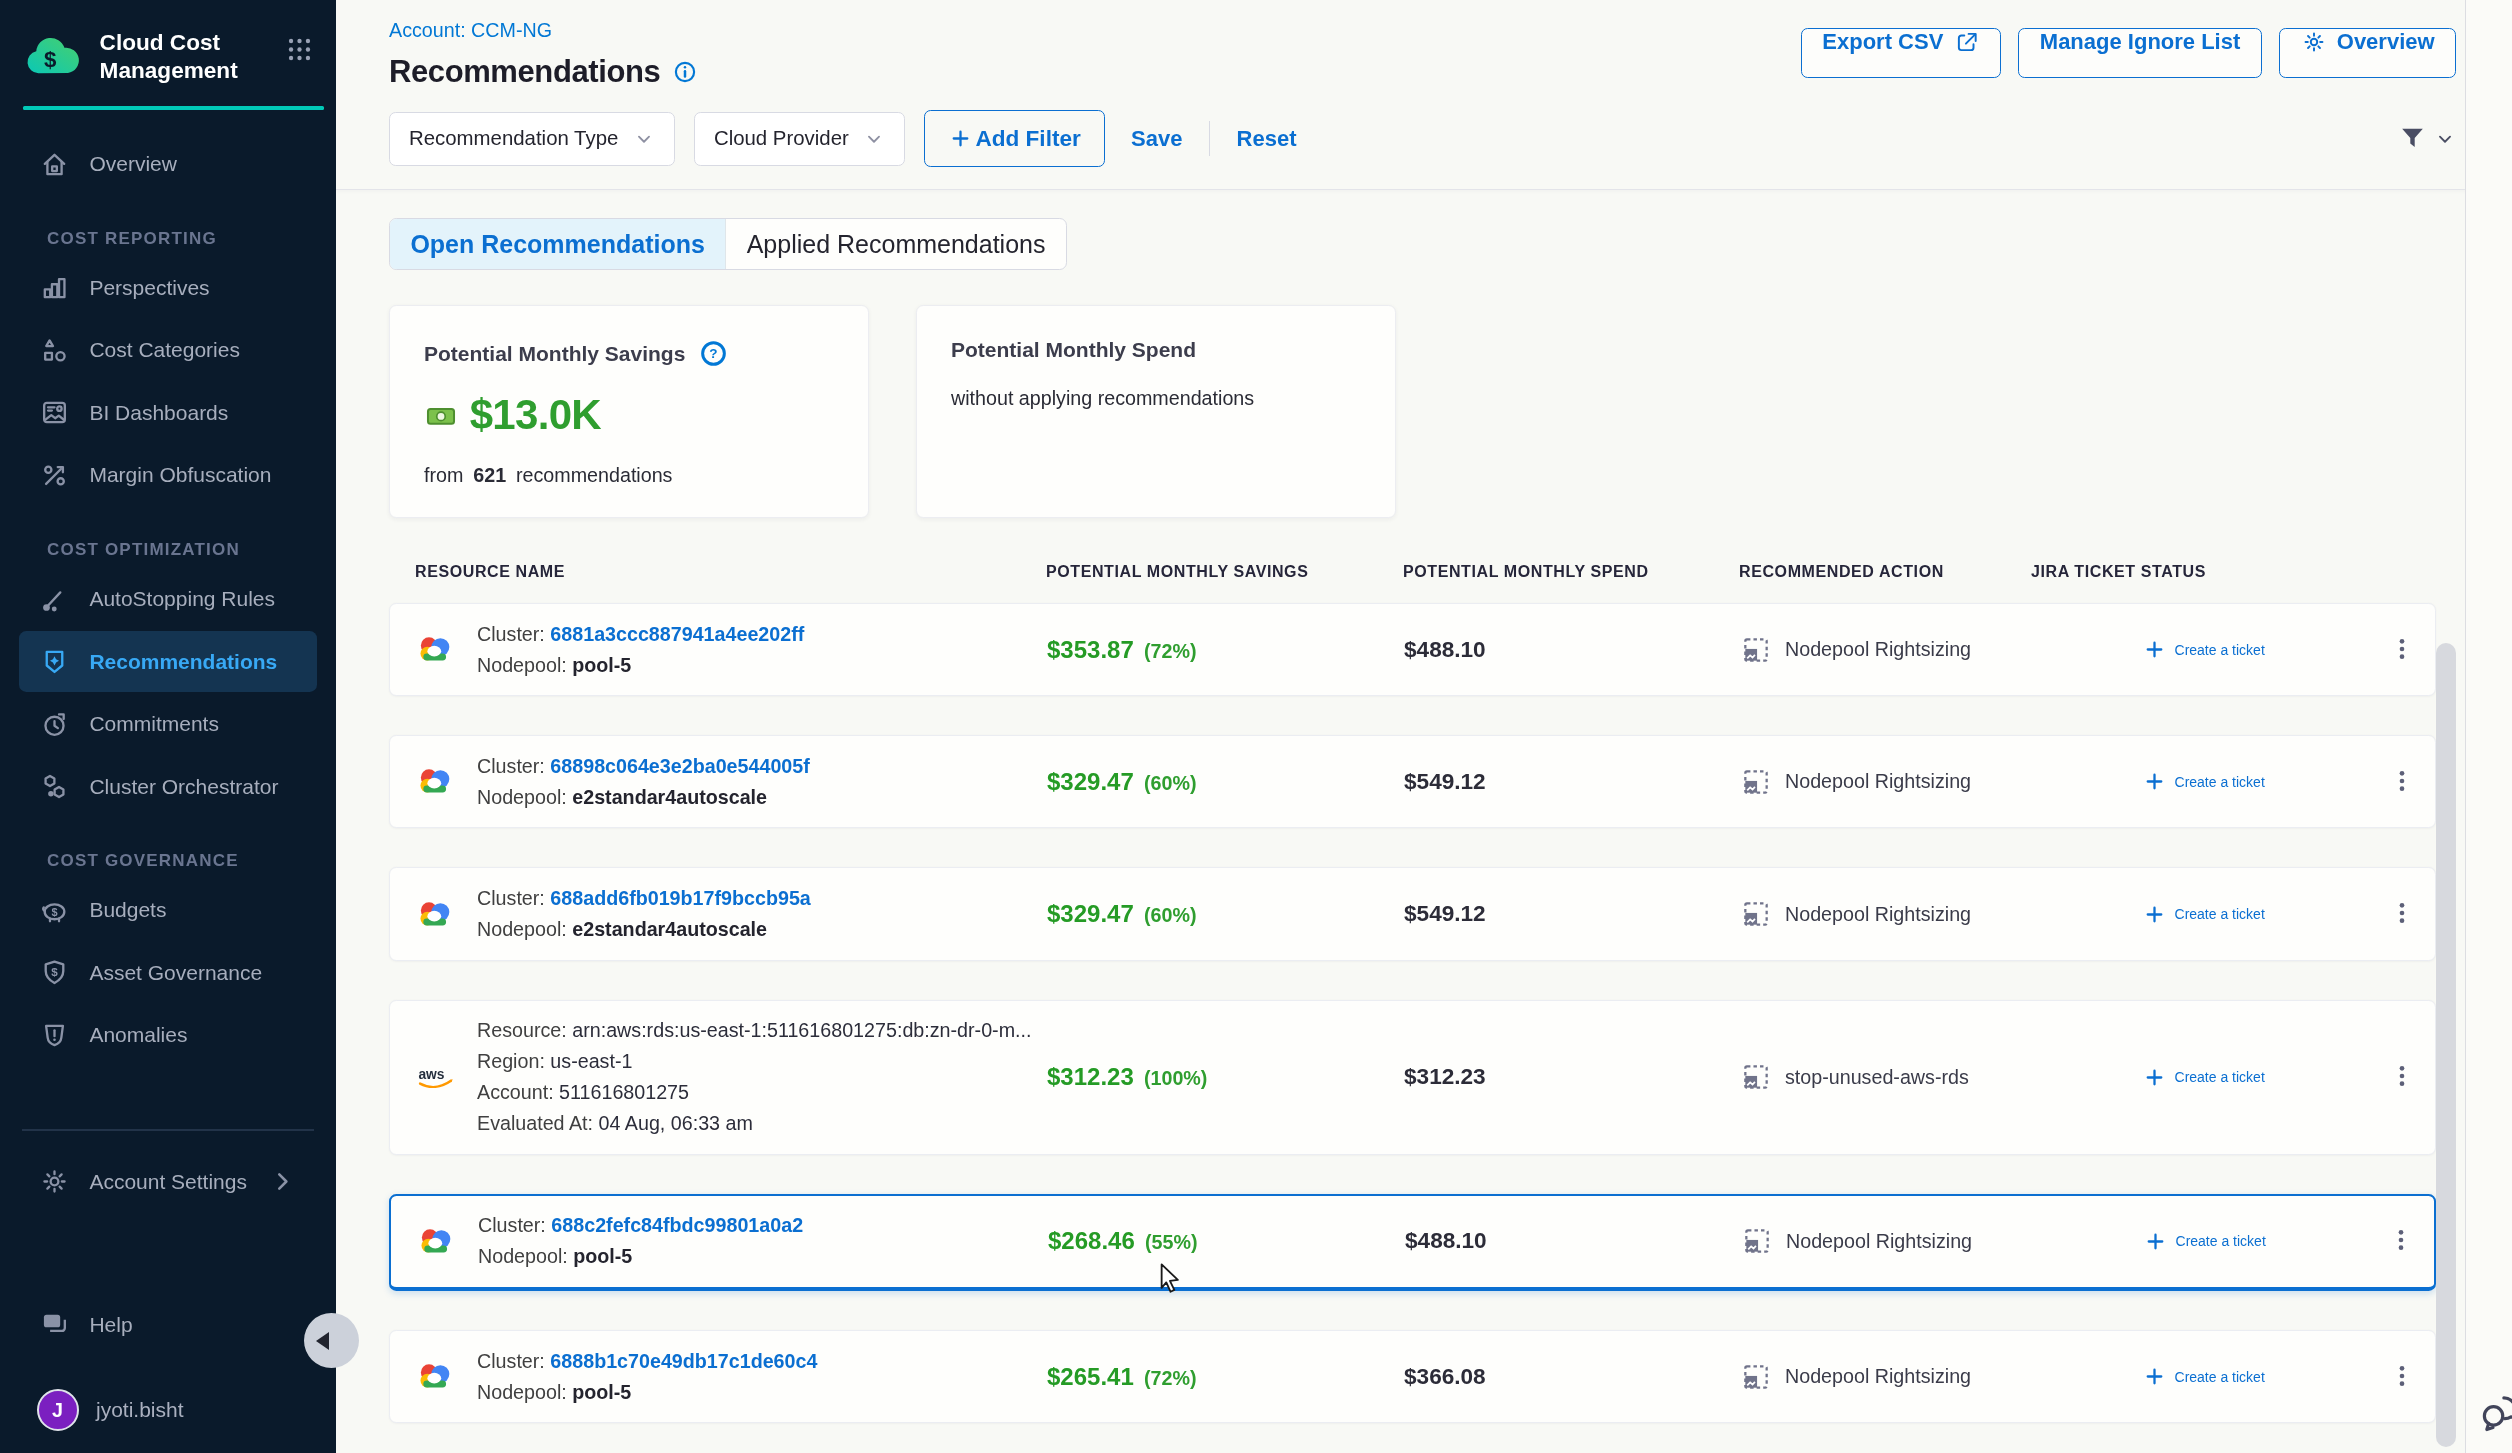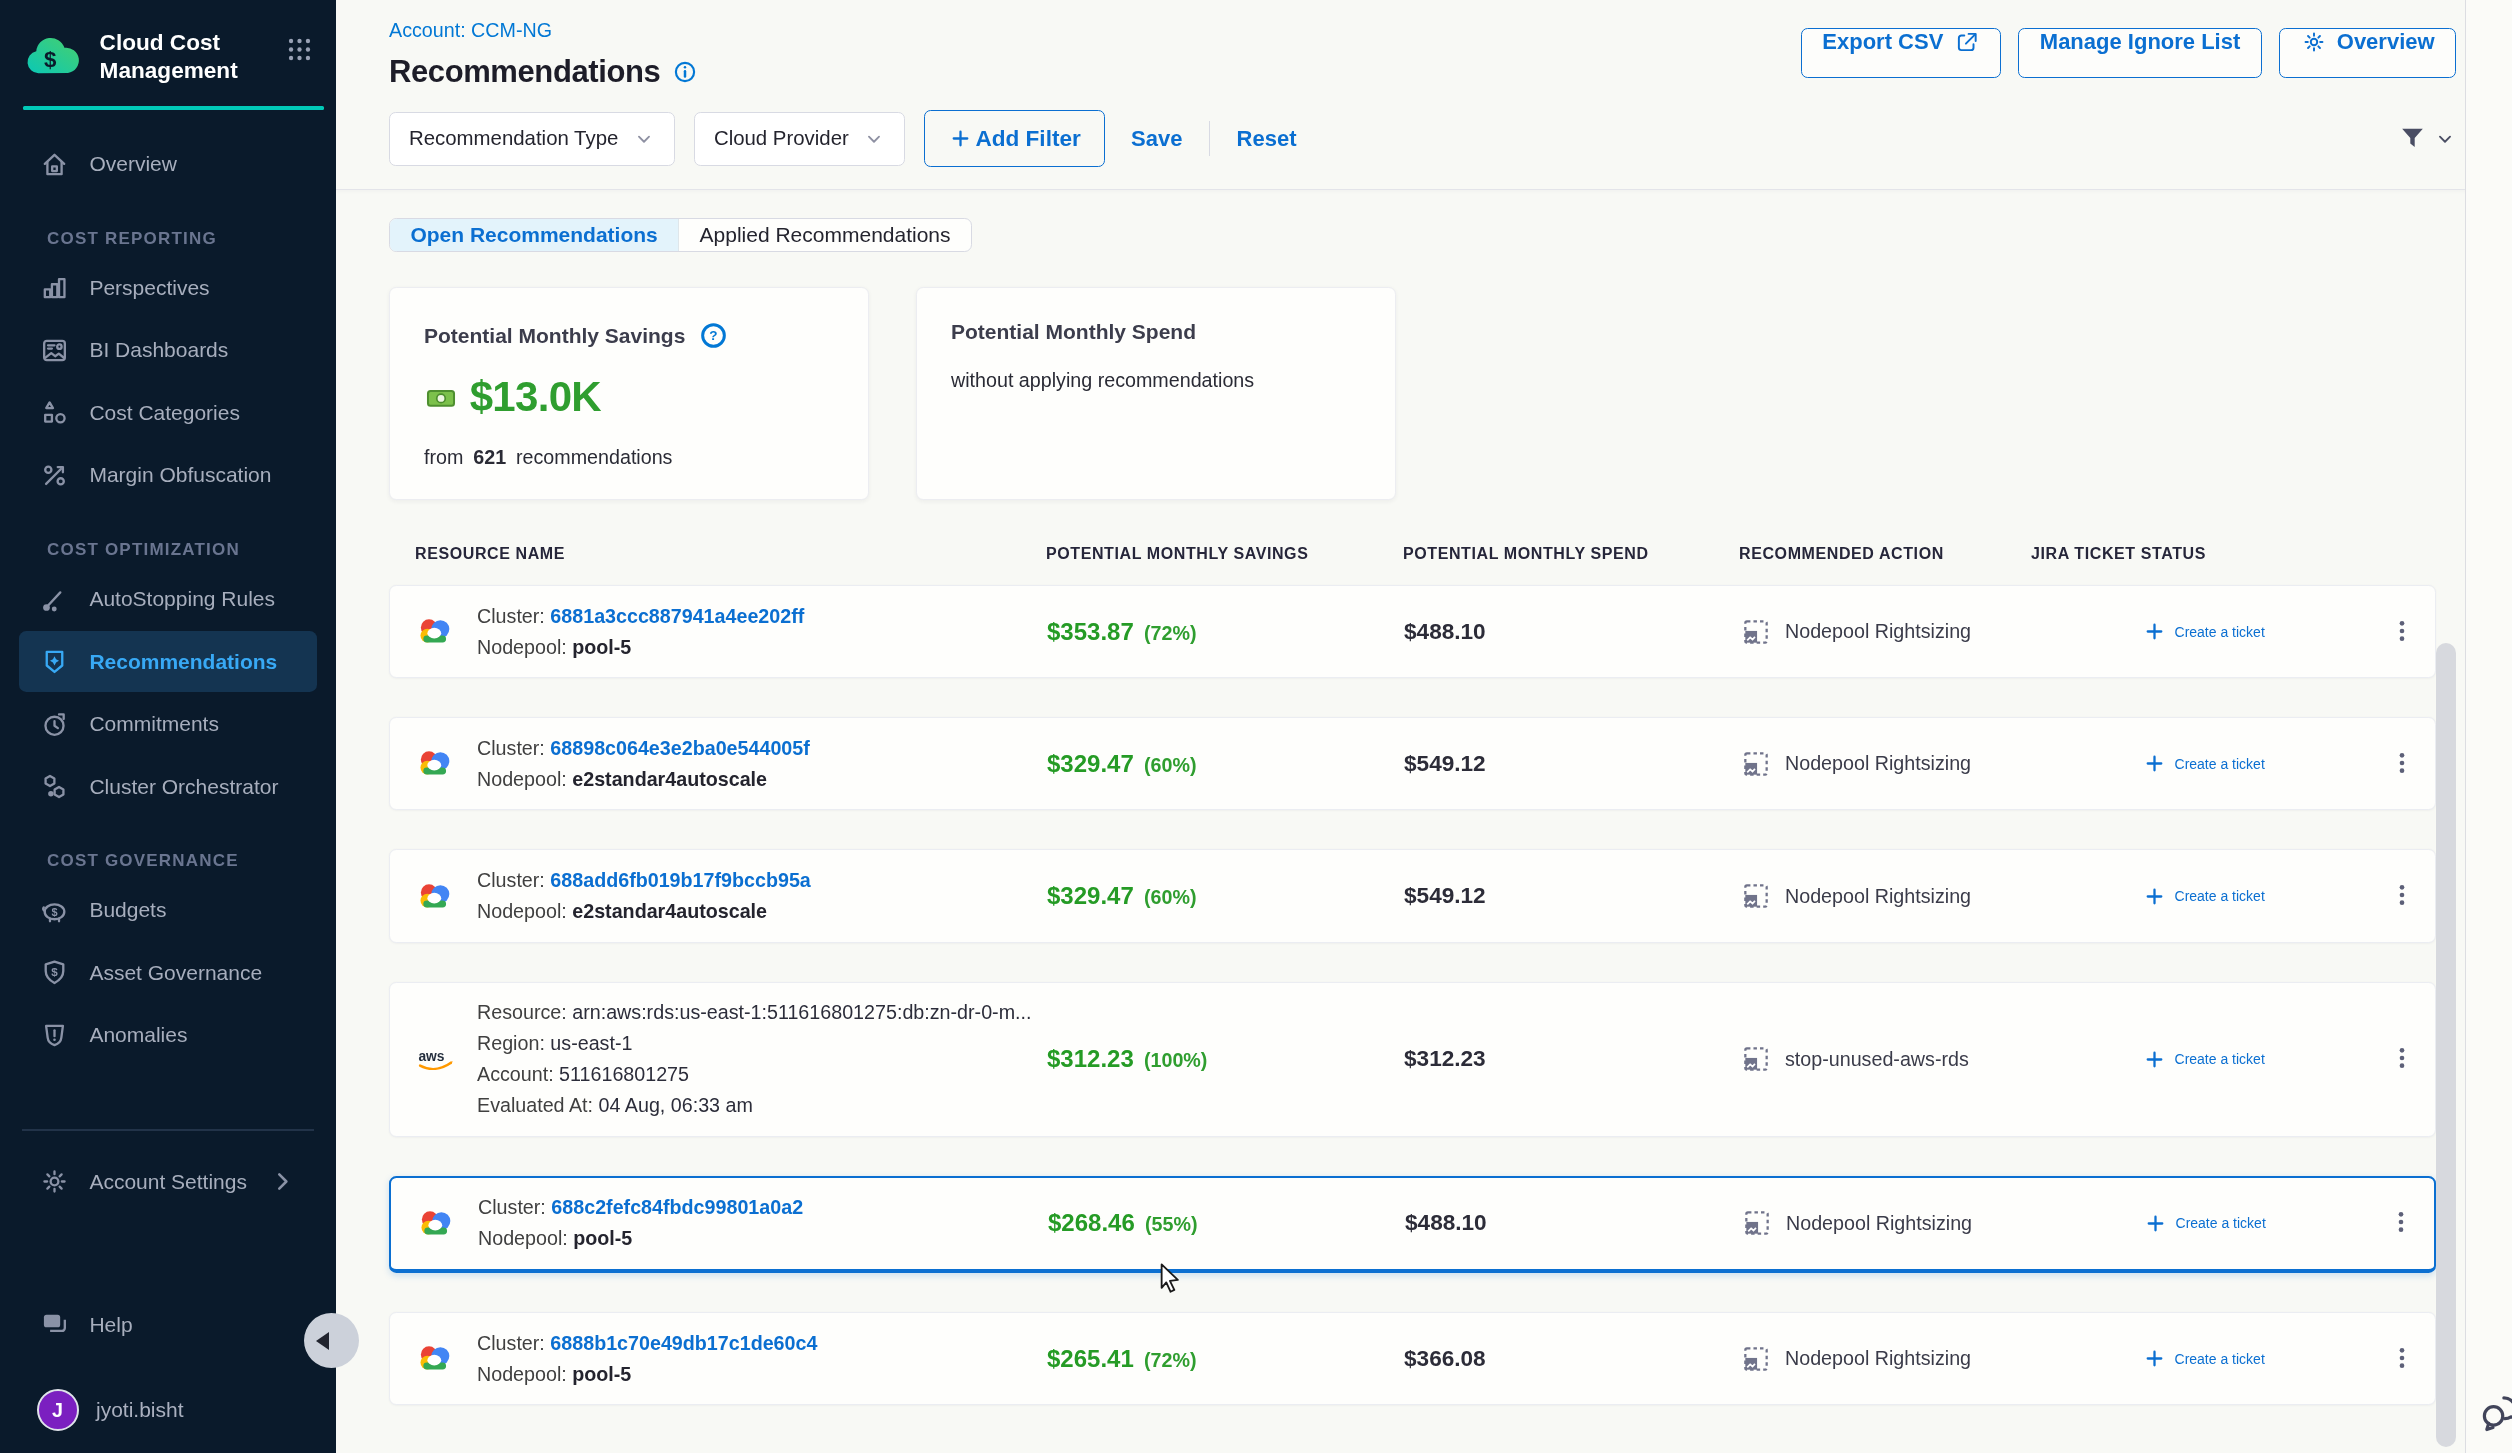--- a/index.html
+++ b/index.html
@@ -60,21 +60,21 @@
     border:1.8px solid #0b6fd1; border-radius:6.6px; color:#0b6fd1; font-size:22.6px; font-weight:700; cursor:pointer; }
   .addf .ic svg { width:25px; height:25px; }
   .linkbtn { color:#0b6fd1; font-size:22px; font-weight:600; margin:0 7.3px; cursor:pointer; }
   .fdiv { width:1.5px; height:35px; background:#d8dae3; }
   .funnel { margin-left:auto; display:flex; align-items:center; gap:5.8px; cursor:pointer; }
   .funnel svg { width:31px; height:31px; }
   .funnel .chev svg { width:22px; height:22px; }
 
   .content { padding:28px 0 0 53px; }
   .tabs { display:inline-flex; border:1.5px solid #d8dae3; border-radius:7.3px; overflow:hidden; background:#fefefc; }
-  .tab { height:32px; display:flex; align-items:center; padding:0 20.4px; font-size:21px; color:#24242e; cursor:pointer; }
+  .tab { height:50px; display:flex; align-items:center; padding:0 20.4px; font-size:25px; color:#24242e; cursor:pointer; }
   .tab.active { background:#e3f3fb; color:#0b6fd1; font-weight:700; border-right:1.5px solid #dfe6ea; }
 
   .cards { display:flex; gap:47px; margin-top:35px; }
   .card { width:480px; height:213px; background:#fefefc; border:1.5px solid #ecedf1; border-radius:7.3px;
     box-shadow:0 1.5px 4.4px rgba(30,30,60,.05); padding:32px 34px; }
   .ctitle { display:flex; align-items:center; gap:13px; font-size:21px; font-weight:600; color:#3c3d4c; }
   .ctitle .ic { color:#0278d5; } .ctitle .ic svg { width:31px; height:31px; }
   .cvalrow { display:flex; align-items:baseline; gap:11.7px; margin-top:22px; }
   .cvalrow .ic { align-self:center; } .cvalrow .ic svg { width:34px; height:34px; }
   .cval { font-size:42px; font-weight:800; letter-spacing:-0.7px; }
@@ -169,37 +169,37 @@
             <rect x="4.5" y="13.5" width="4.2" height="6"></rect>
             <rect x="10" y="9.5" width="4.2" height="10"></rect>
             <rect x="15.5" y="5.5" width="4.2" height="14"></rect>
           </svg>
         </span>
         <span>Perspectives</span>
       </div>
       <div class="nav-item ">
          <span class="ic">
           <svg viewBox="0 0 24 24" fill="none" stroke="currentColor" stroke-width="1.8" stroke-linecap="round" stroke-linejoin="round">
+            <path d="M8.2 4.2 10.8 8.6H5.6z"></path>
+            <rect x="4.8" y="13.8" width="5.2" height="5.2"></rect>
+            <circle cx="16.6" cy="16.4" r="3.2"></circle>
+          </svg>
+        </span>
+        <span>Cost Categories</span>
+      </div>
+      <div class="nav-item ">
+         <span class="ic">
+          <svg viewBox="0 0 24 24" fill="none" stroke="currentColor" stroke-width="1.8" stroke-linecap="round" stroke-linejoin="round">
             <rect x="4" y="4.5" width="16" height="15" rx="2"></rect>
             <path d="M7 8h5M7 10.5h3"></path>
             <circle cx="15.8" cy="9" r="1.7"></circle>
             <path d="M5 17.5l4.5-3.5 3 2.4 2.8-2 3.7 3"></path>
           </svg>
         </span>
         <span>BI Dashboards</span>
-      </div>
-      <div class="nav-item ">
-         <span class="ic">
-          <svg viewBox="0 0 24 24" fill="none" stroke="currentColor" stroke-width="1.8" stroke-linecap="round" stroke-linejoin="round">
-            <path d="M8.2 4.2 10.8 8.6H5.6z"></path>
-            <rect x="4.8" y="13.8" width="5.2" height="5.2"></rect>
-            <circle cx="16.6" cy="16.4" r="3.2"></circle>
-          </svg>
-        </span>
-        <span>Cost Categories</span>
       </div>
       <div class="nav-item ">
          <span class="ic">
           <svg viewBox="0 0 24 24" fill="none" stroke="currentColor" stroke-width="1.8" stroke-linecap="round" stroke-linejoin="round">
             <path d="M5.5 18.5 17 7"></path>
             <path d="M14.5 5.5h4v4"></path>
             <circle cx="7.2" cy="7.5" r="2.4"></circle>
             <circle cx="16.8" cy="16.5" r="2.4"></circle>
           </svg>
         </span>

